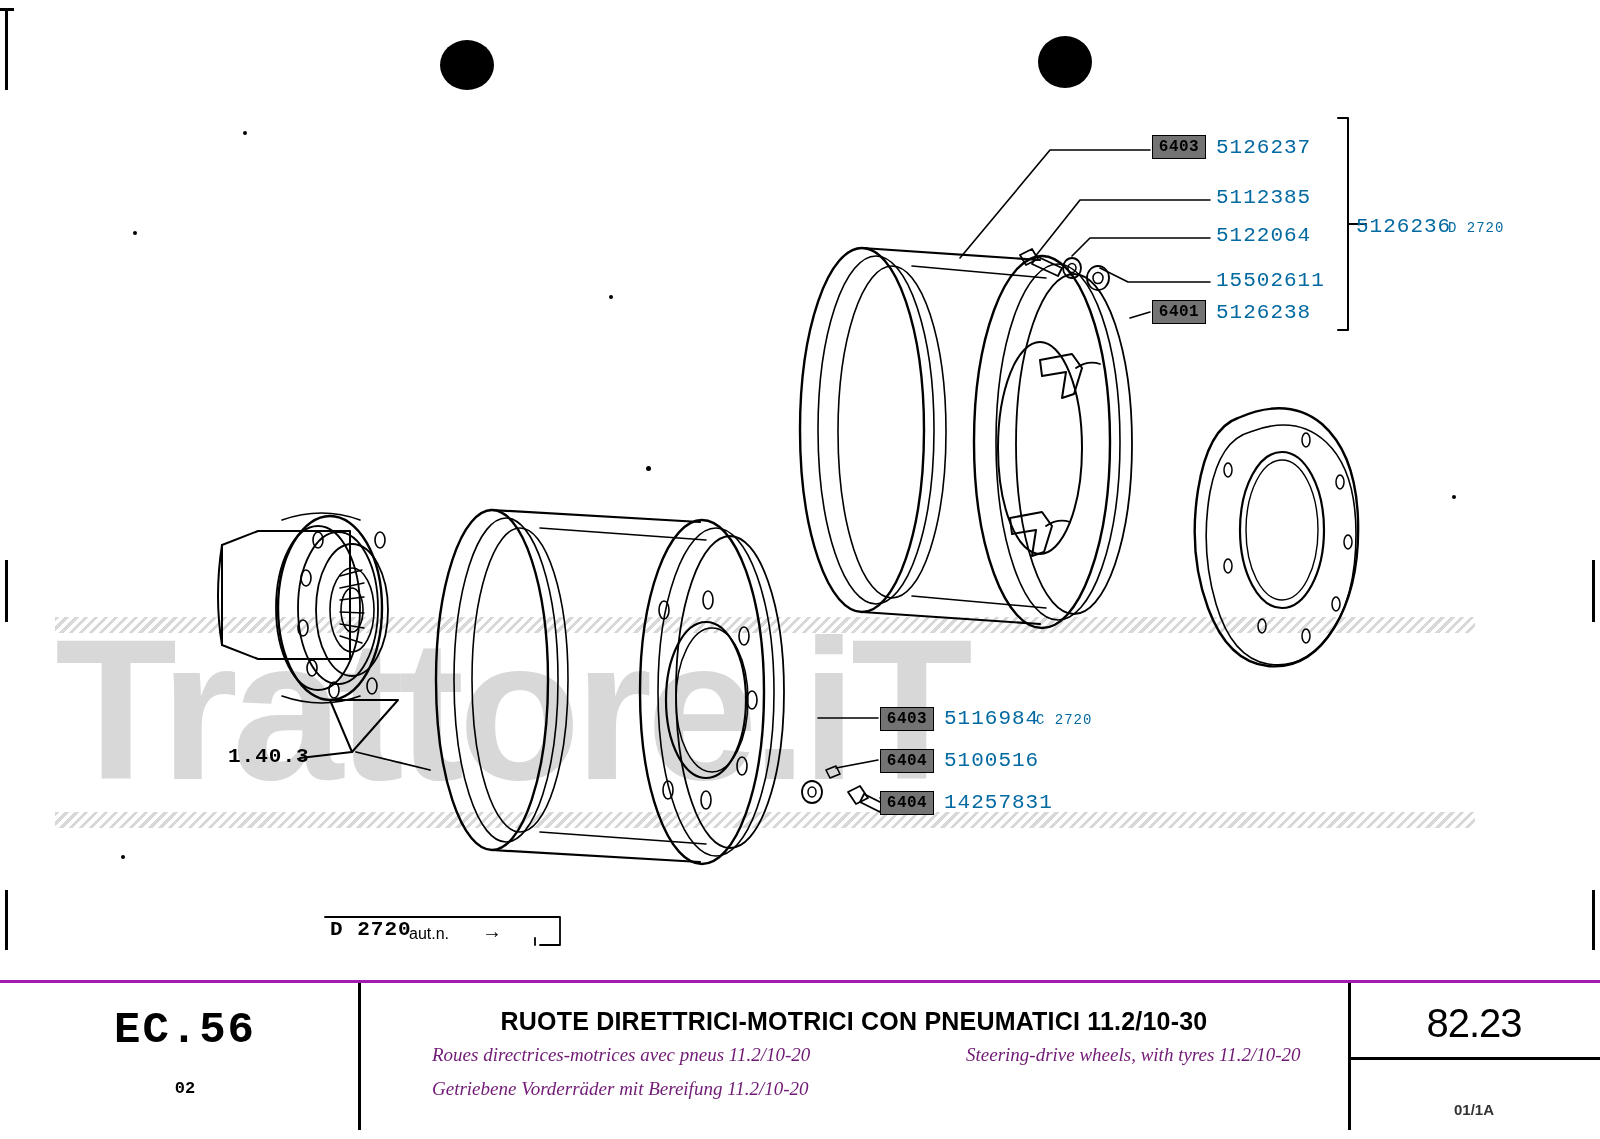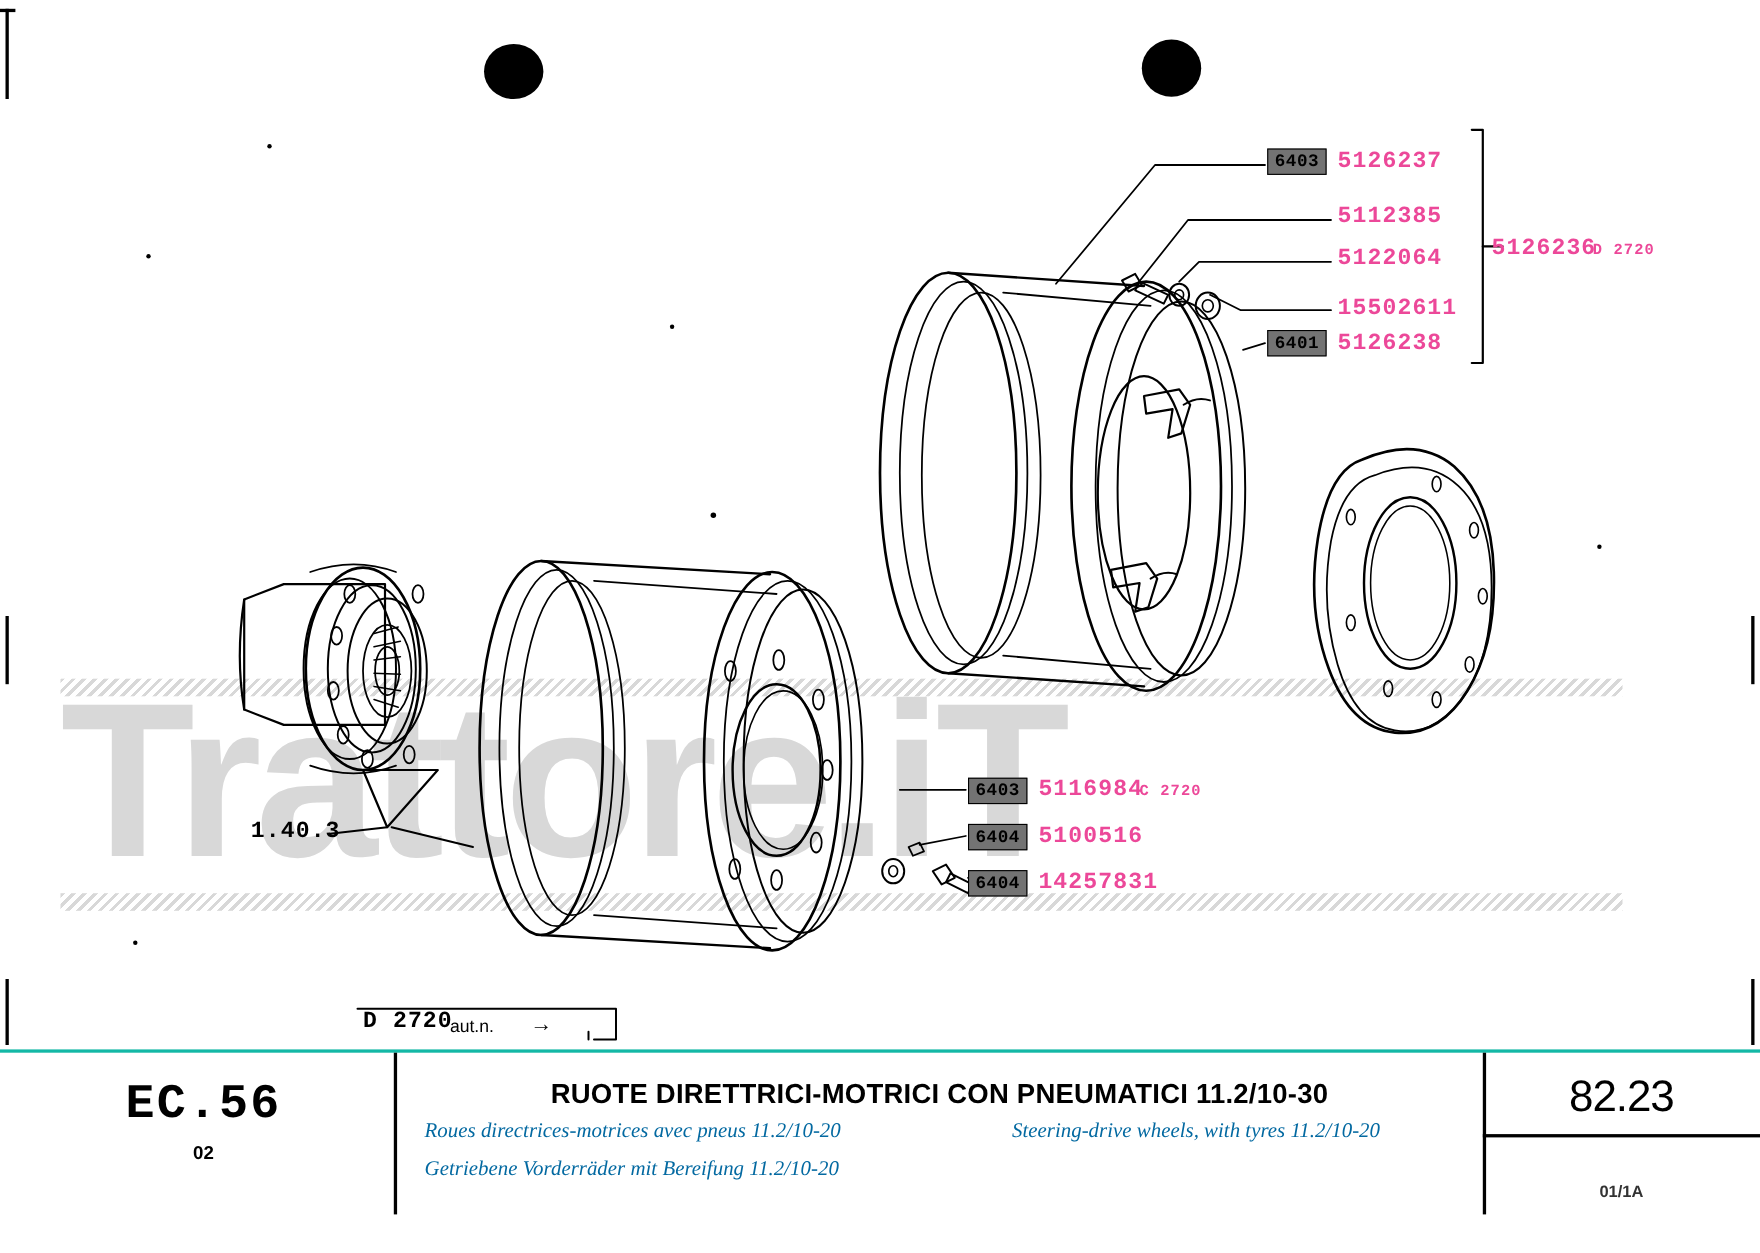--- a/index.html
+++ b/index.html
@@ -50,22 +50,22 @@
     background: #000;
   }
 
   
   #drawing { left: 0; top: 0; width: 1600px; height: 1139px; }
 
   
   .pn {
     font-family: "Liberation Mono", monospace;
     font-size: 21px;
-    font-weight: bold;
-    color: #ec4899;
+    font-weight: normal;
+    color: #0369a1;
     letter-spacing: 1px;
     white-space: nowrap;
   }
   .tagbox {
     border: 1.5px solid #000;
     background: #737373;
     font-family: "Liberation Mono", monospace;
     font-size: 16px;
     font-weight: bold;
     text-align: center;
@@ -82,24 +82,24 @@
   .mono-note {
     font-family: "Liberation Mono", monospace;
     font-size: 21px;
     font-weight: bold;
     letter-spacing: 1px;
   }
 
   
   #footer {
     left: 0;
-    top: 954px;
+    top: 980px;
     width: 1600px;
     height: 127px;
-    border-top: 3px solid #14b8a6;
+    border-top: 3px solid #a21caf;
     box-sizing: border-box;
   }
   #footer .vline {
     position: absolute;
     top: 0;
     width: 2.5px;
     height: 147px;
     background: #000;
   }
   #footer-title {
@@ -107,22 +107,23 @@
     font-size: 25px;
     font-weight: bold;
     color: #000;
     text-align: center;
     letter-spacing: 0.2px;
   }
   .footer-sub {
     font-family: "Liberation Serif", serif;
     font-style: italic;
     font-size: 19px;
-    color: #0369a1;
+    color: #701a75;
     white-space: nowrap;
+    margin-left: 46px;
   }
   #page-code {
     font-family: "Liberation Sans", sans-serif;
     font-size: 40px;
     font-weight: normal;
     letter-spacing: -1px;
   }
   #rev-code {
     font-family: "Liberation Sans", sans-serif;
     font-size: 15px;
@@ -137,24 +138,24 @@
   }
   #logo-text {
     font-family: "Liberation Mono", monospace;
     font-size: 44px;
     font-weight: bold;
     letter-spacing: 2px;
     color: #000;
     -webkit-text-stroke: 0px;
   }
   #logo-num {
-    font-family: Liberation Sans, sans-serif;
+    font-family: Liberation Mono, monospace;
     font-size: 17px;
     font-weight: bold;
-    margin-top: 10px;
+    margin-top: 24px;
   }
 </style>
 </head>
 <body>
 
 <div id="page">
 
   <div class="abs dot" style="left:440px;top:40px;width:54px;height:50px;"></div>
   <div class="abs dot" style="left:1038px;top:36px;width:54px;height:52px;"></div>
 

